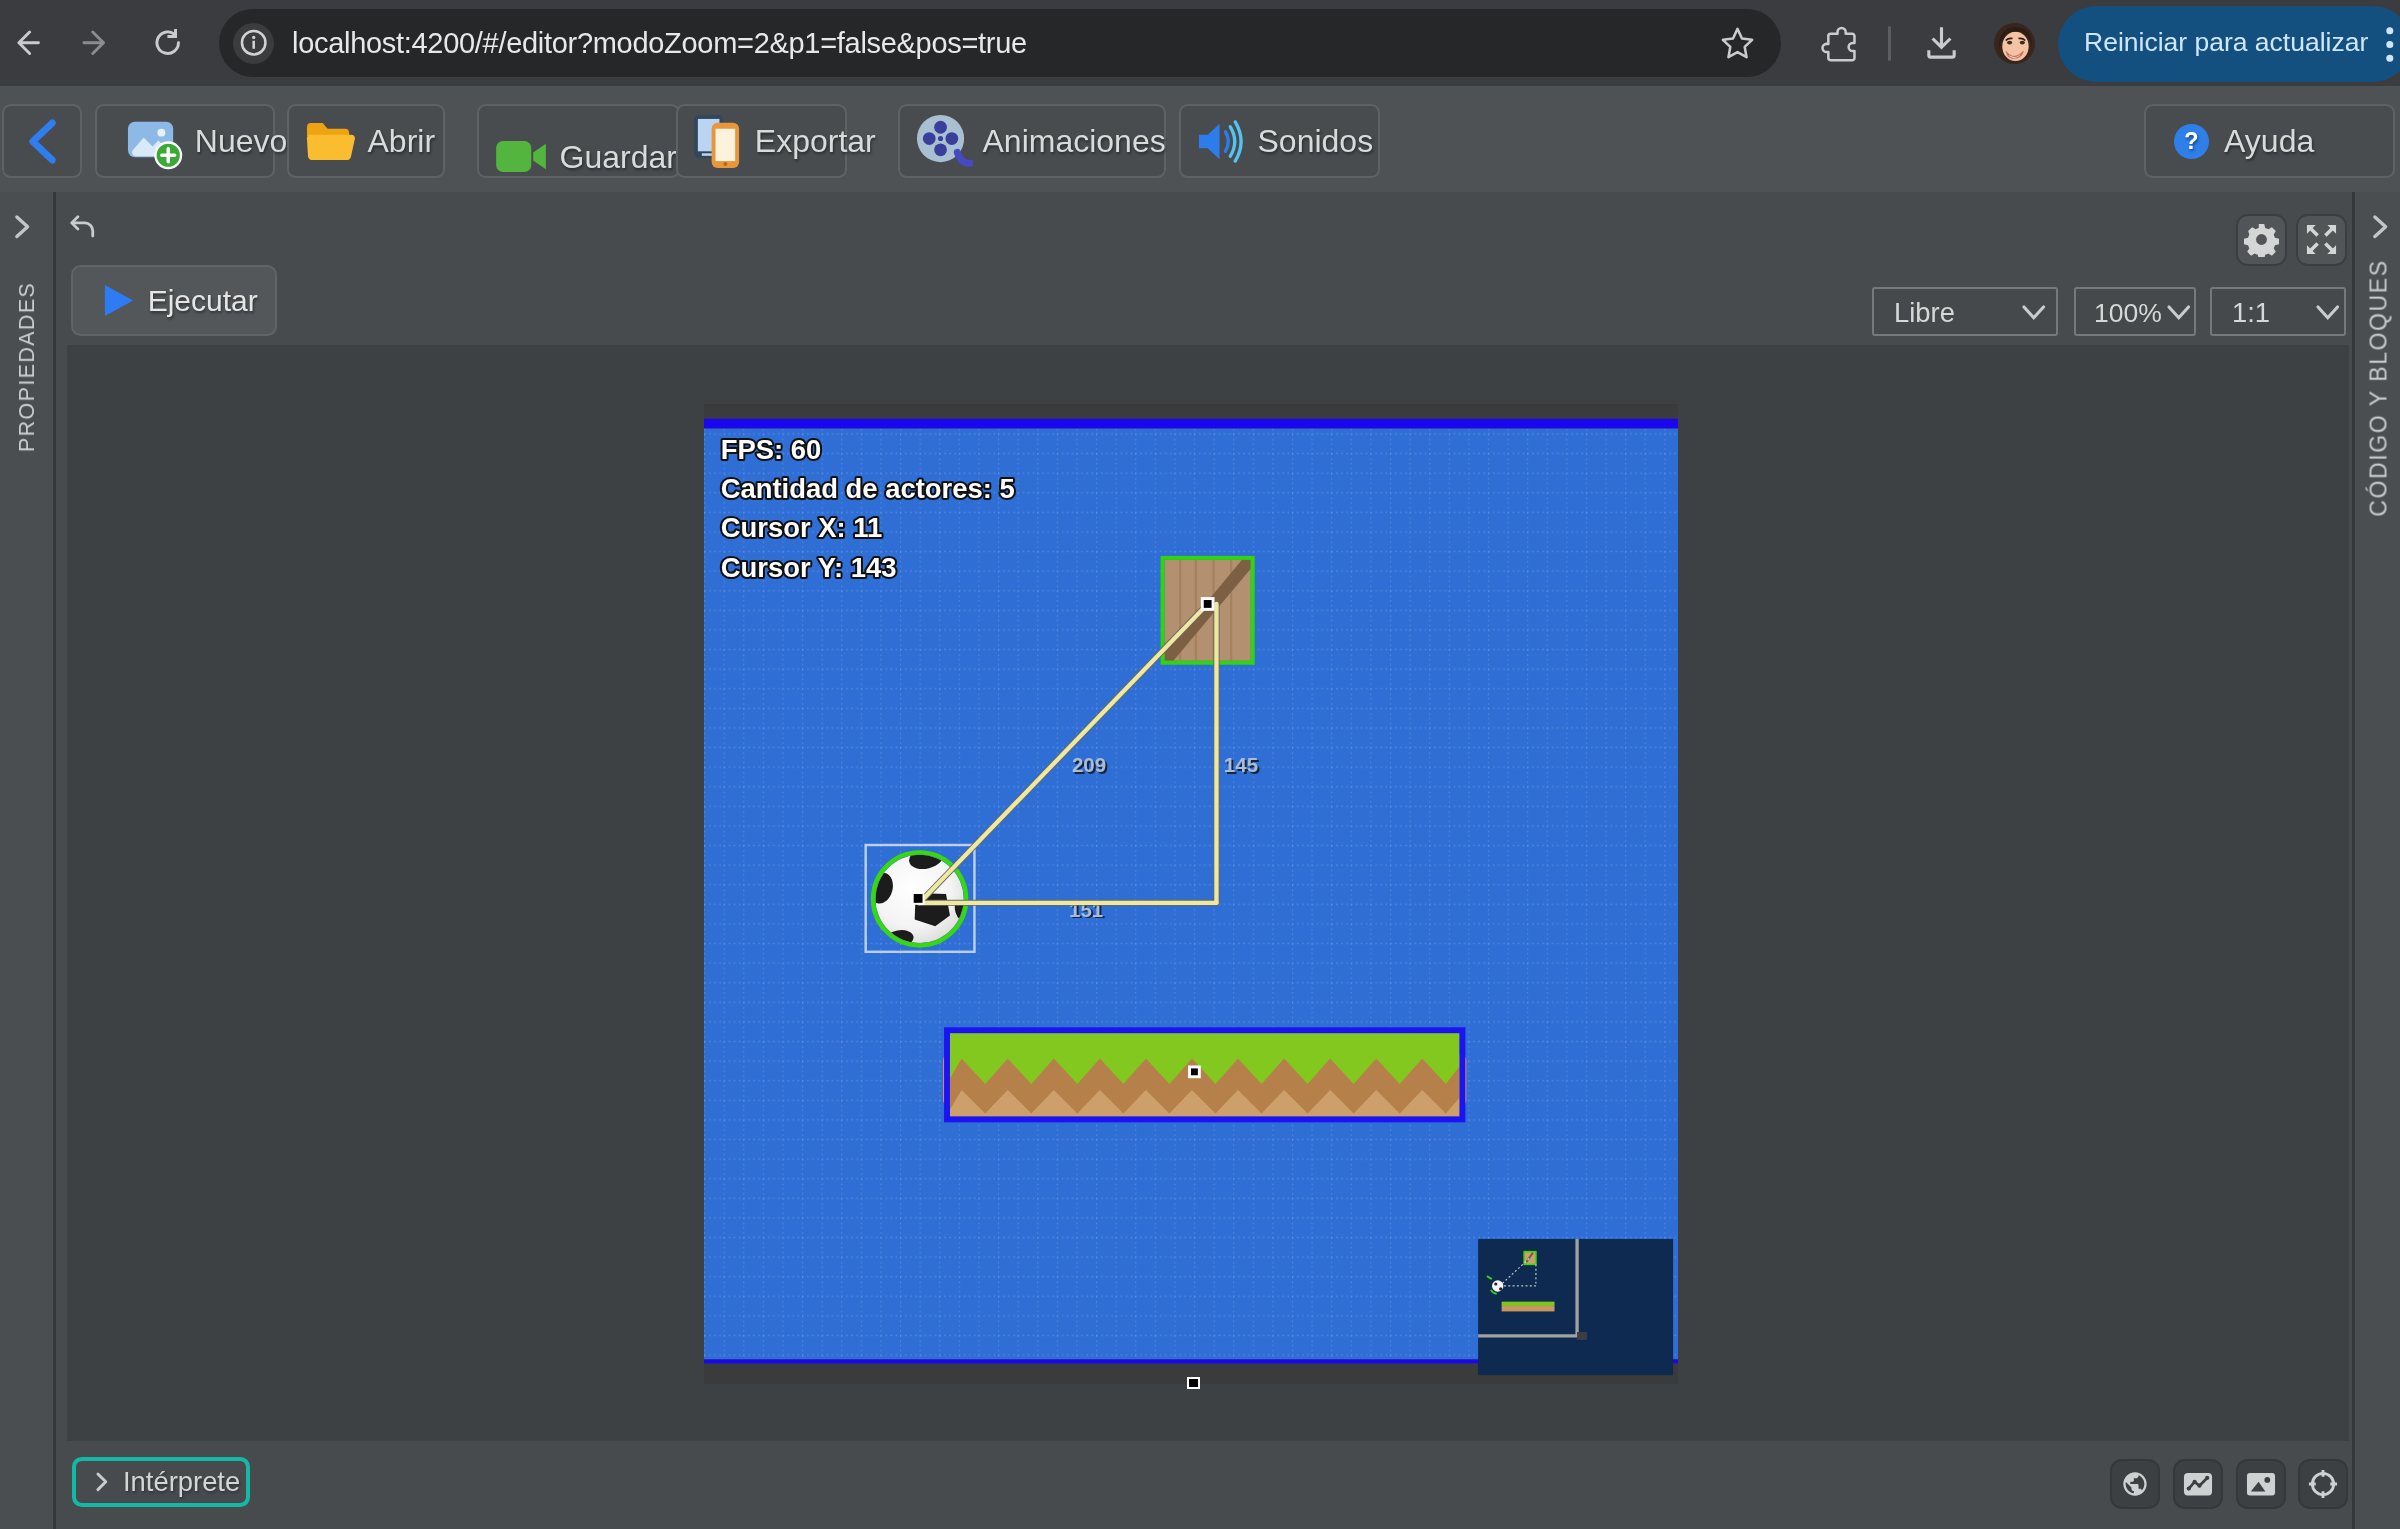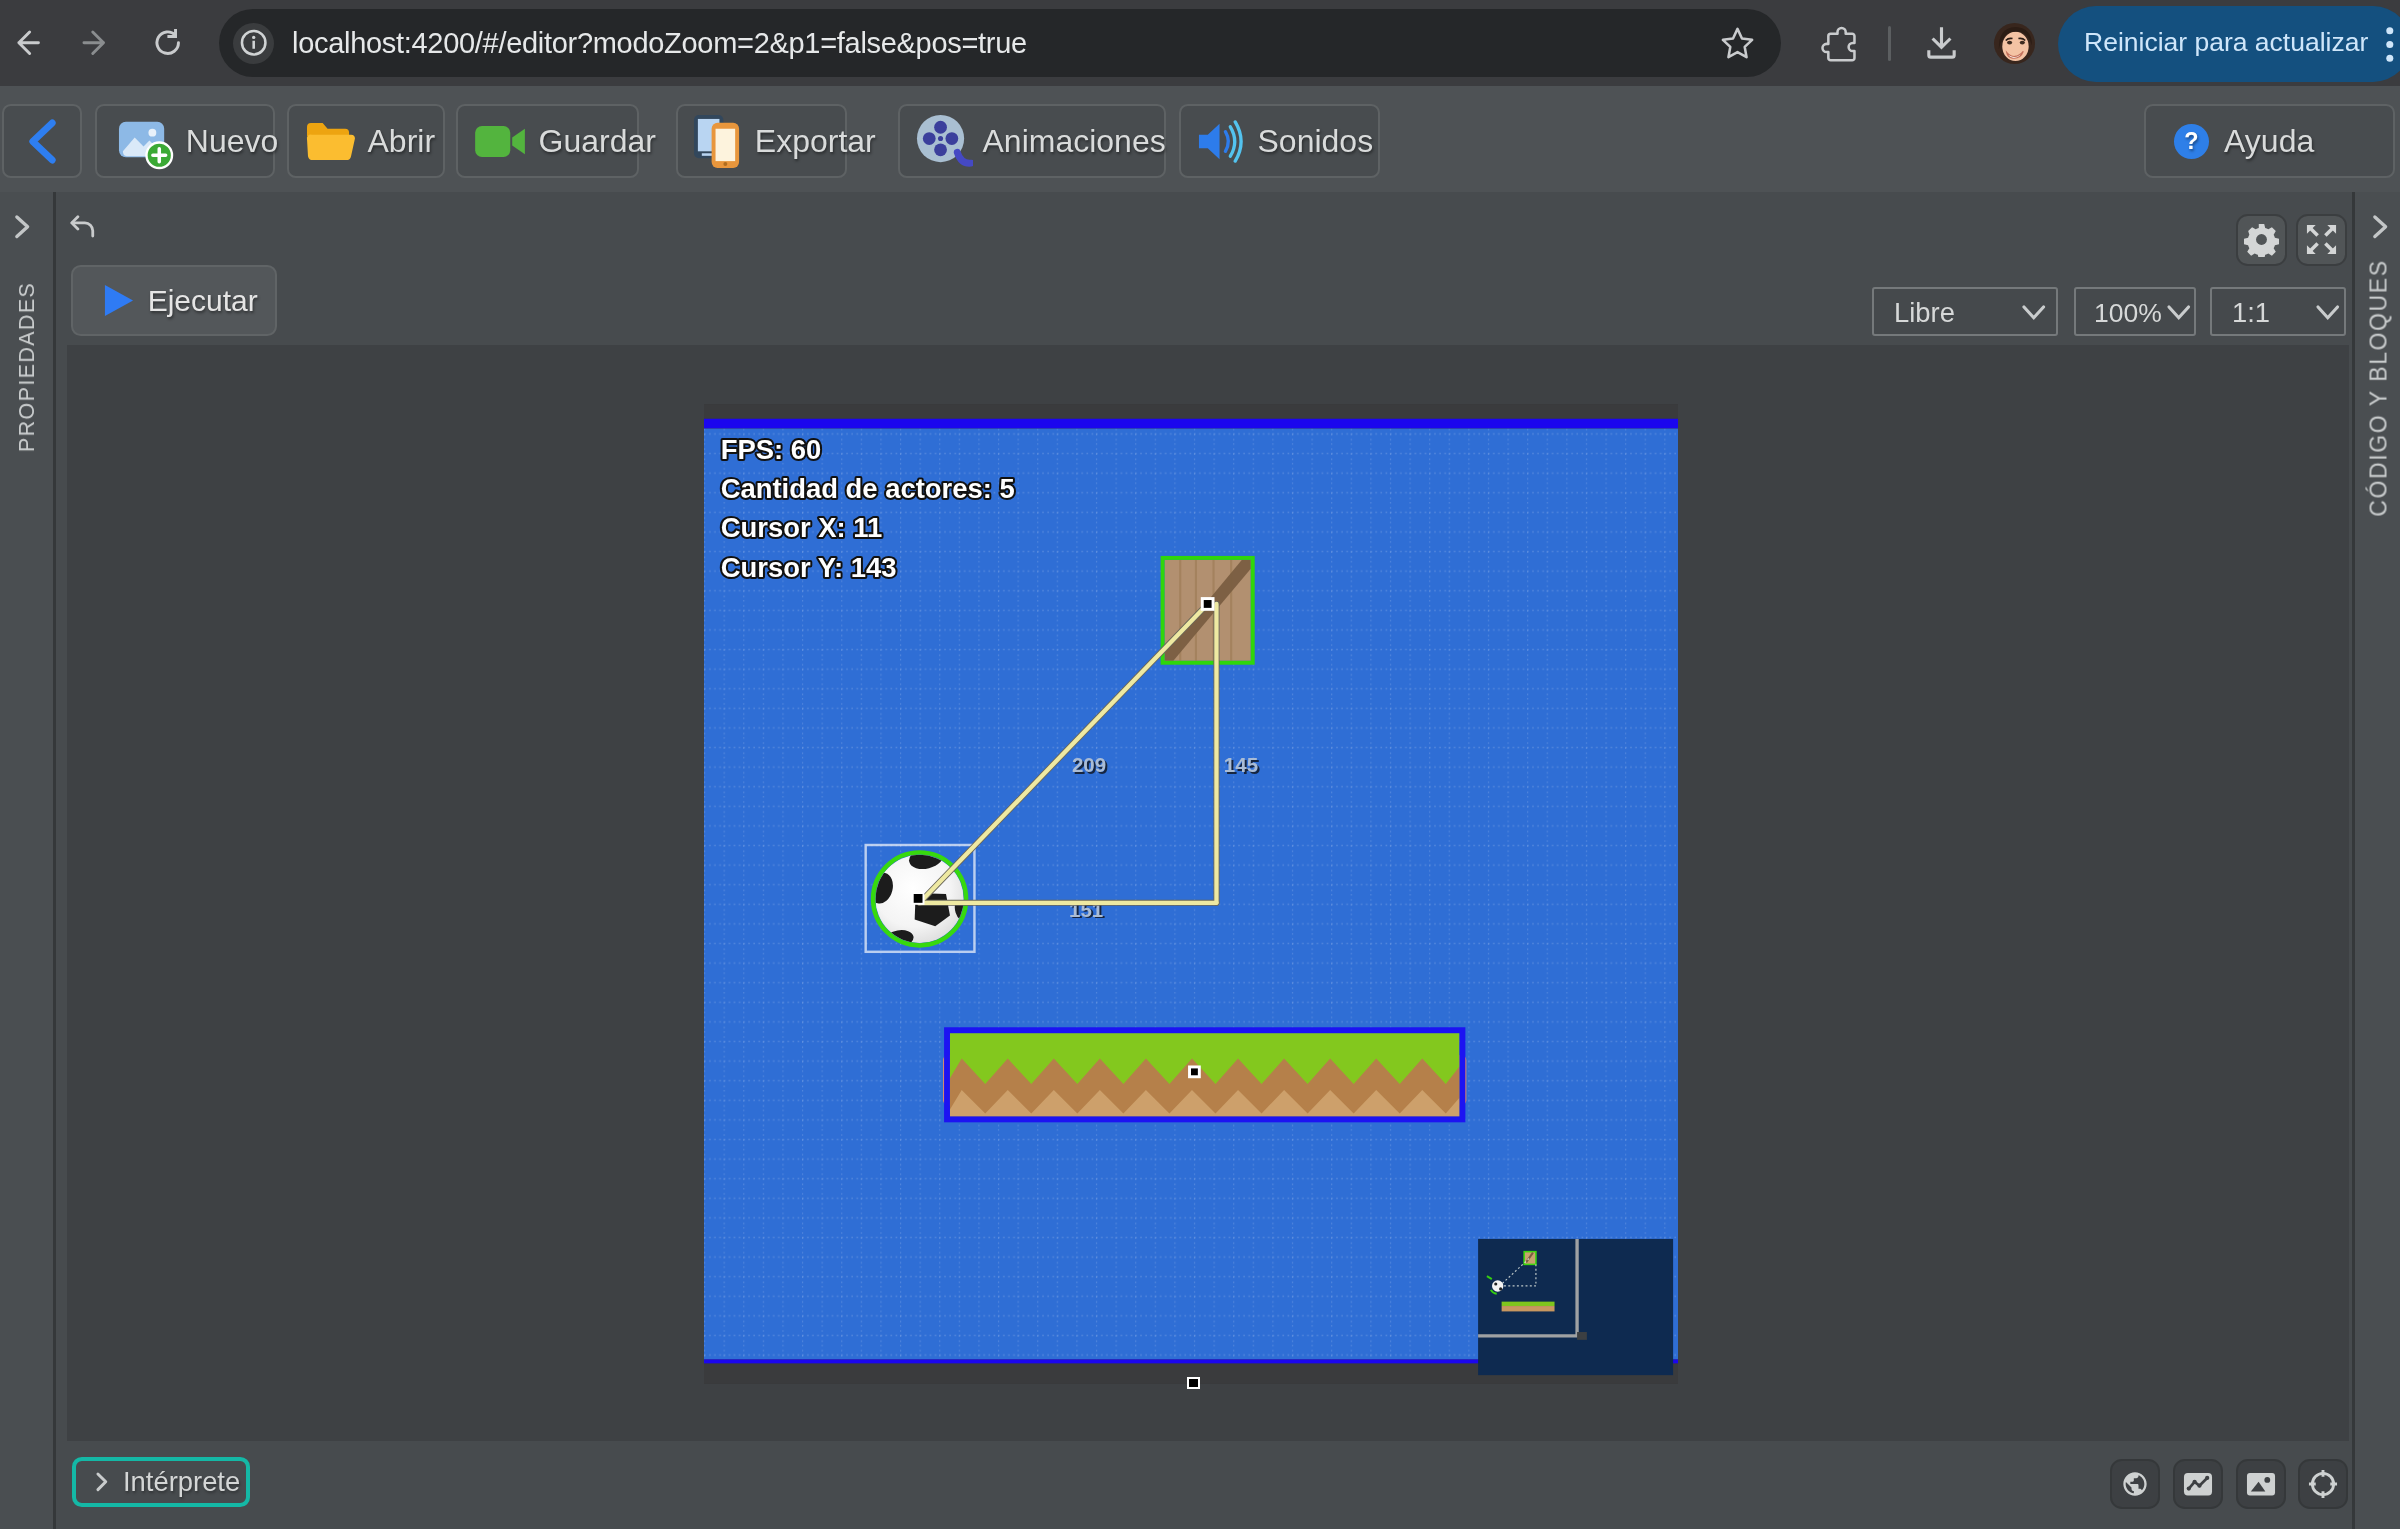--- a/index.html
+++ b/index.html
@@ -79,40 +79,40 @@
 </svg>
 
 <div class="abs" style="left:0;top:86px;width:2400px;height:106px;background:#4e5255;"></div>
 
 <div class="tbtn" style="left:2px;width:80px;justify-content:center;">
   <svg width="39" height="47" viewBox="0 0 40 48">
         <path d="M30 5 L10 24 L30 43" fill="none" stroke="#2e7ef0" stroke-width="7" stroke-linecap="round" stroke-linejoin="round"></path>
       </svg>
 </div>
 
-<div class="tbtn" style="left:95px;width:180px;padding-left:20px;">
+<div class="tbtn" style="left:95px;width:180px;padding-left:29px;">
   <svg width="57" height="57" viewBox="0 0 58 58">
     <rect x="2" y="9" width="46" height="36" rx="7" fill="#8db9e6"></rect>
     <circle cx="36" cy="20" r="4" fill="#e8f1fa"></circle>
     <path d="M6 39 L18 25 L27 34 L33 28 L46 41 Q46 44 42 44 L10 44 Q6 44 6 39 Z" fill="#e8f1fa" opacity=".85"></path>
     <circle cx="43" cy="43" r="13" fill="#3ba935" stroke="#ffffff" stroke-width="2.4"></circle>
     <path d="M43 36.5 V49.5 M36.5 43 H49.5" stroke="#ffffff" stroke-width="3.6" stroke-linecap="round"></path>
   </svg>
   <span style="margin-left:11.8px;">Nuevo</span>
 </div>
 
 <div class="tbtn" style="left:287px;width:158px;padding-left:15.7px;">
   <svg width="51" height="45" viewBox="0 0 52 46">
     <path d="M2 8 a4 4 0 0 1 4-4 h12 l5 6 h18 a4 4 0 0 1 4 4 v4 H2 Z" fill="#eda410"></path>
     <path d="M7 16 h40 a4 4 0 0 1 4 4 l-4 18 a5 5 0 0 1-5 4 H8 a5 5 0 0 1-5-4 L2 21 a4 4 0 0 1 5-5 Z" fill="#fbbd30"></path>
   </svg>
   <span style="margin-left:11.8px;">Abrir</span>
 </div>
 
-<div class="tbtn" style="left:456px;width:183px;padding-left:15.7px;">
+<div class="tbtn" style="left:477px;width:203px;padding-left:15.7px;align-items:flex-end;">
   <svg width="53" height="39" viewBox="0 0 54 40">
     <rect x="1" y="4" width="36" height="32" rx="7" fill="#53b43e"></rect>
     <path d="M39 16 L52 7 V33 L39 24 Z" fill="#53b43e"></path>
   </svg>
   <span style="margin-left:11.8px;">Guardar</span>
 </div>
 
 <div class="tbtn" style="left:676px;width:171px;padding-left:14px;">
   <svg width="51" height="57" viewBox="0 0 52 58">
     <rect x="2" y="2" width="30" height="44" rx="5" fill="#32475c"></rect>

